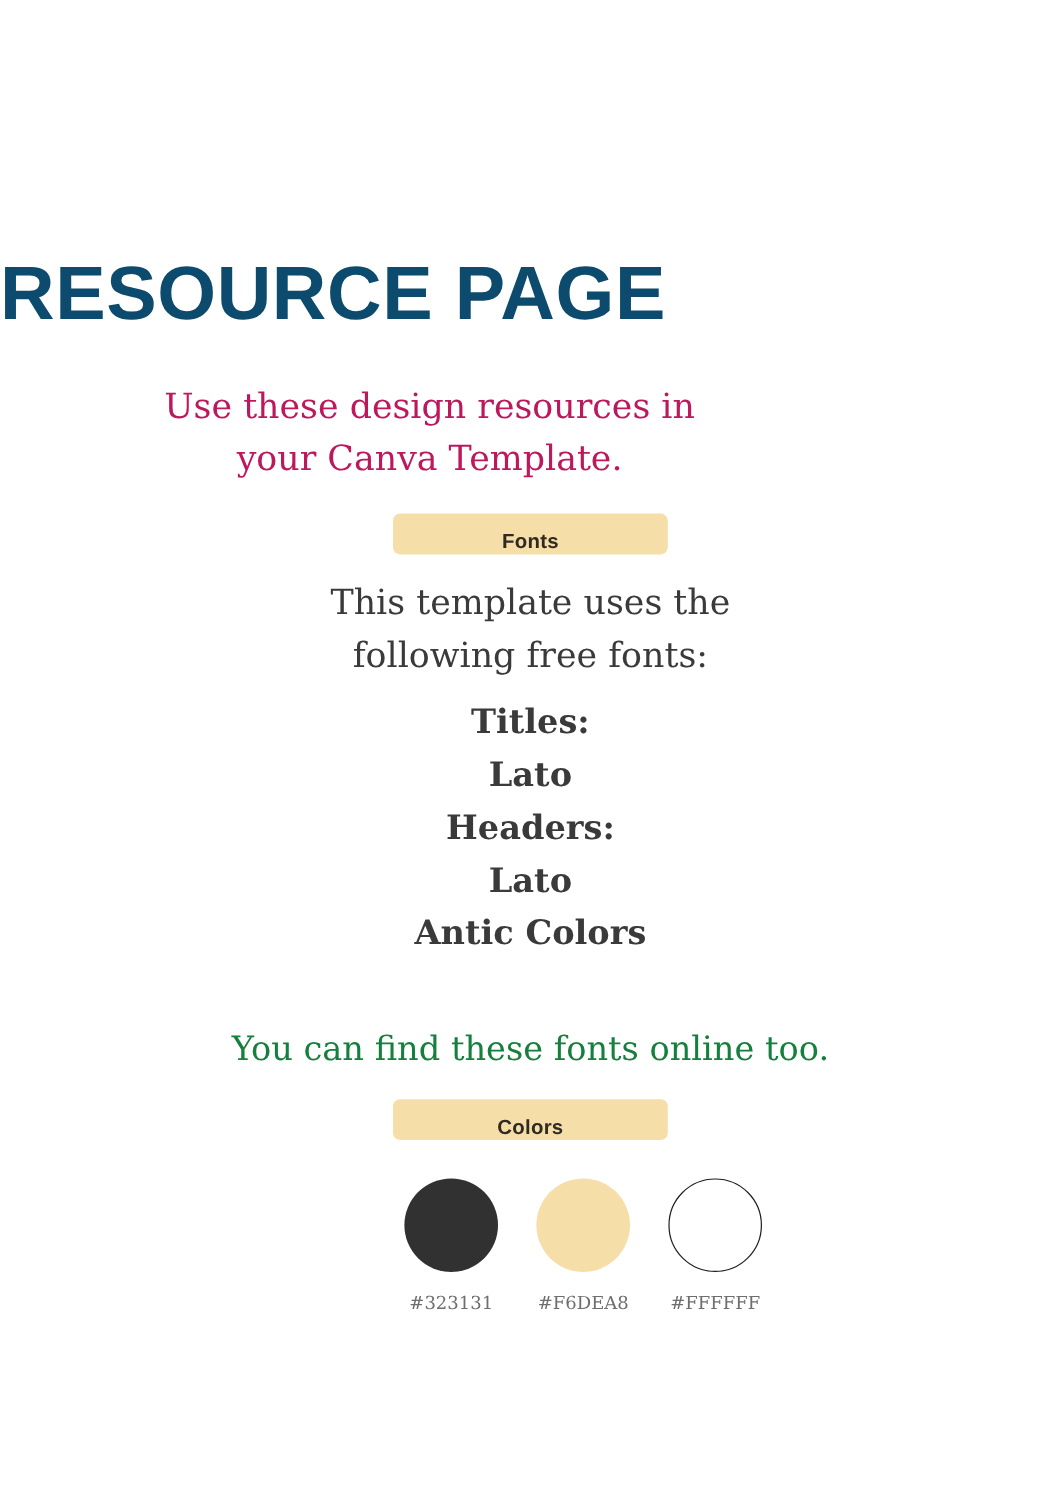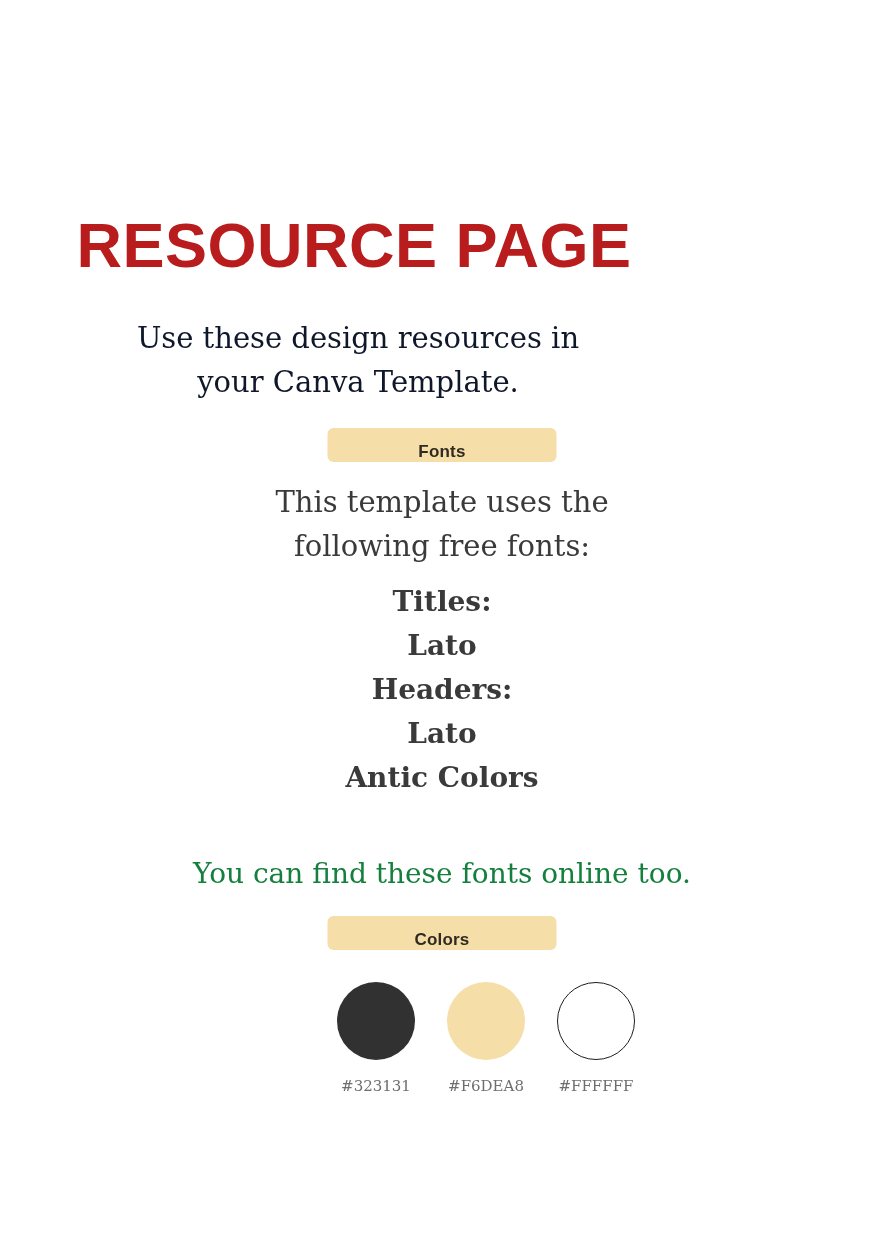--- a/index.html
+++ b/index.html
@@ -25,40 +25,39 @@
     align-items: center;
   }
 
   
   .page-title {
     margin: 0;
     position: absolute;
     top: 214px;
     left: 0;
     width: 708px;
-    text-align: center;
     font-family: "Liberation Sans", sans-serif;
     font-weight: bold;
     font-size: 63px;
     letter-spacing: 0.5px;
-    color: #b91c1c;
+    color: #0c4a6e;
     line-height: 1.0;
   }
 
   
   .intro {
     position: absolute;
     top: 316px;
     left: 0;
     width: 716px;
     text-align: center;
     font-family: "DejaVu Serif", serif;
     font-size: 29px;
     line-height: 44px;
-    color: #0f172a;
+    color: #be185d;
     font-weight: 400;
   }
   .intro .line { display: block; }
 
   
   .badge {
     position: absolute;
     left: 50%;
     transform: translateX(-50%);
     background: #F6DEA8;

